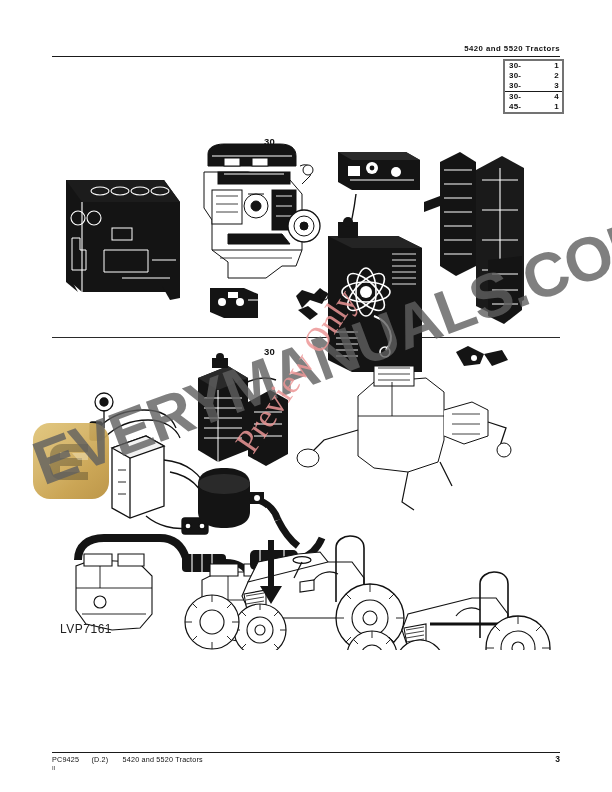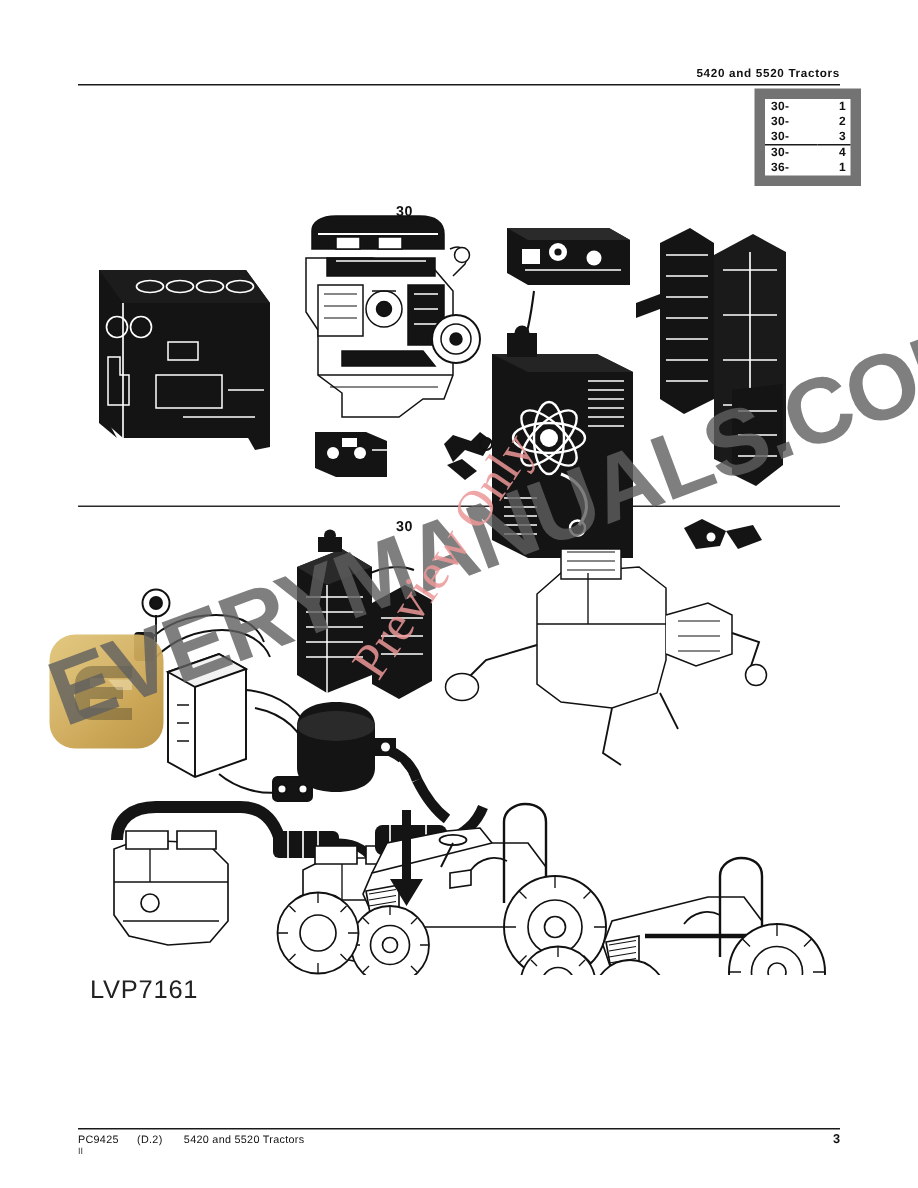--- a/index.html
+++ b/index.html
@@ -72,21 +72,21 @@
     color: #333;
     white-space: nowrap;
   }
 
   
   .idx-table {
     position: absolute;
     left: 503px;
     top: 59px;
     width: 57px;
-    border: 7px solid #737373;
+    border: 2px solid #737373;
     border-collapse: collapse;
     background: #fff;
   }
   .idx-table table {
     border-collapse: collapse;
     width: 100%;
   }
   .idx-table td {
     font-size: 8px;
     font-weight: bold;
@@ -123,25 +123,24 @@
     color: #111;
     letter-spacing: 0.3px;
   }
   .sec-num-20 { left: 212px; top: 26px; }
   .sec-num-30 { left: 212px; top: 236px; }
 
   .fig-code {
     position: absolute;
     left: 8px;
     top: 512px;
-    font-size: 17px;
+    font-size: 12px;
     color: #222;
     letter-spacing: 0.5px;
     font-family: "Liberation Sans", sans-serif;
-    margin-top: 28px;
   }
 
   
   .art {
     position: absolute;
     left: 0; top: 0;
     width: 508px; height: 540px;
     pointer-events: none;
   }
 
@@ -258,21 +257,21 @@
         </tr>
         <tr class="sep-under">
           <td class="c-left">30-</td>
           <td class="c-right">3</td>
         </tr>
         <tr>
           <td class="c-left">30-</td>
           <td class="c-right">4</td>
         </tr>
         <tr>
-          <td class="c-left">36-</td>
+          <td class="c-left">45-</td>
           <td class="c-right">1</td>
         </tr>
       </tbody>
     </table>
   </div>
 
   <div class="figure-area">
 
     <div class="sec-num sec-num-20">30</div>
     <div class="sec-num sec-num-30">30</div>

